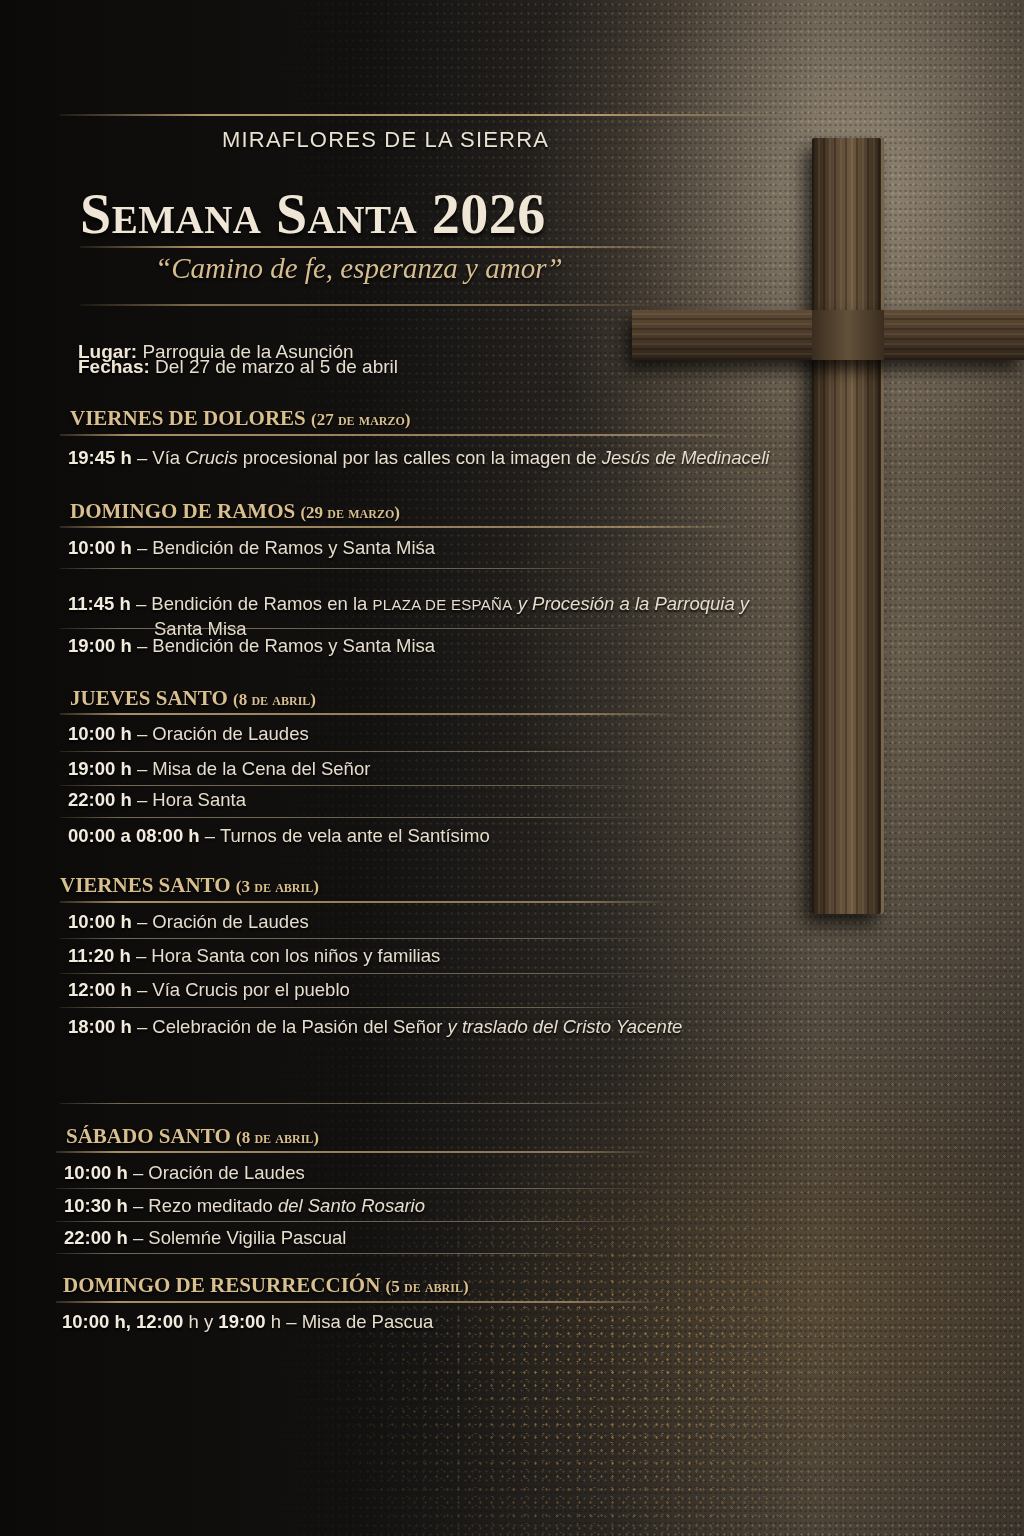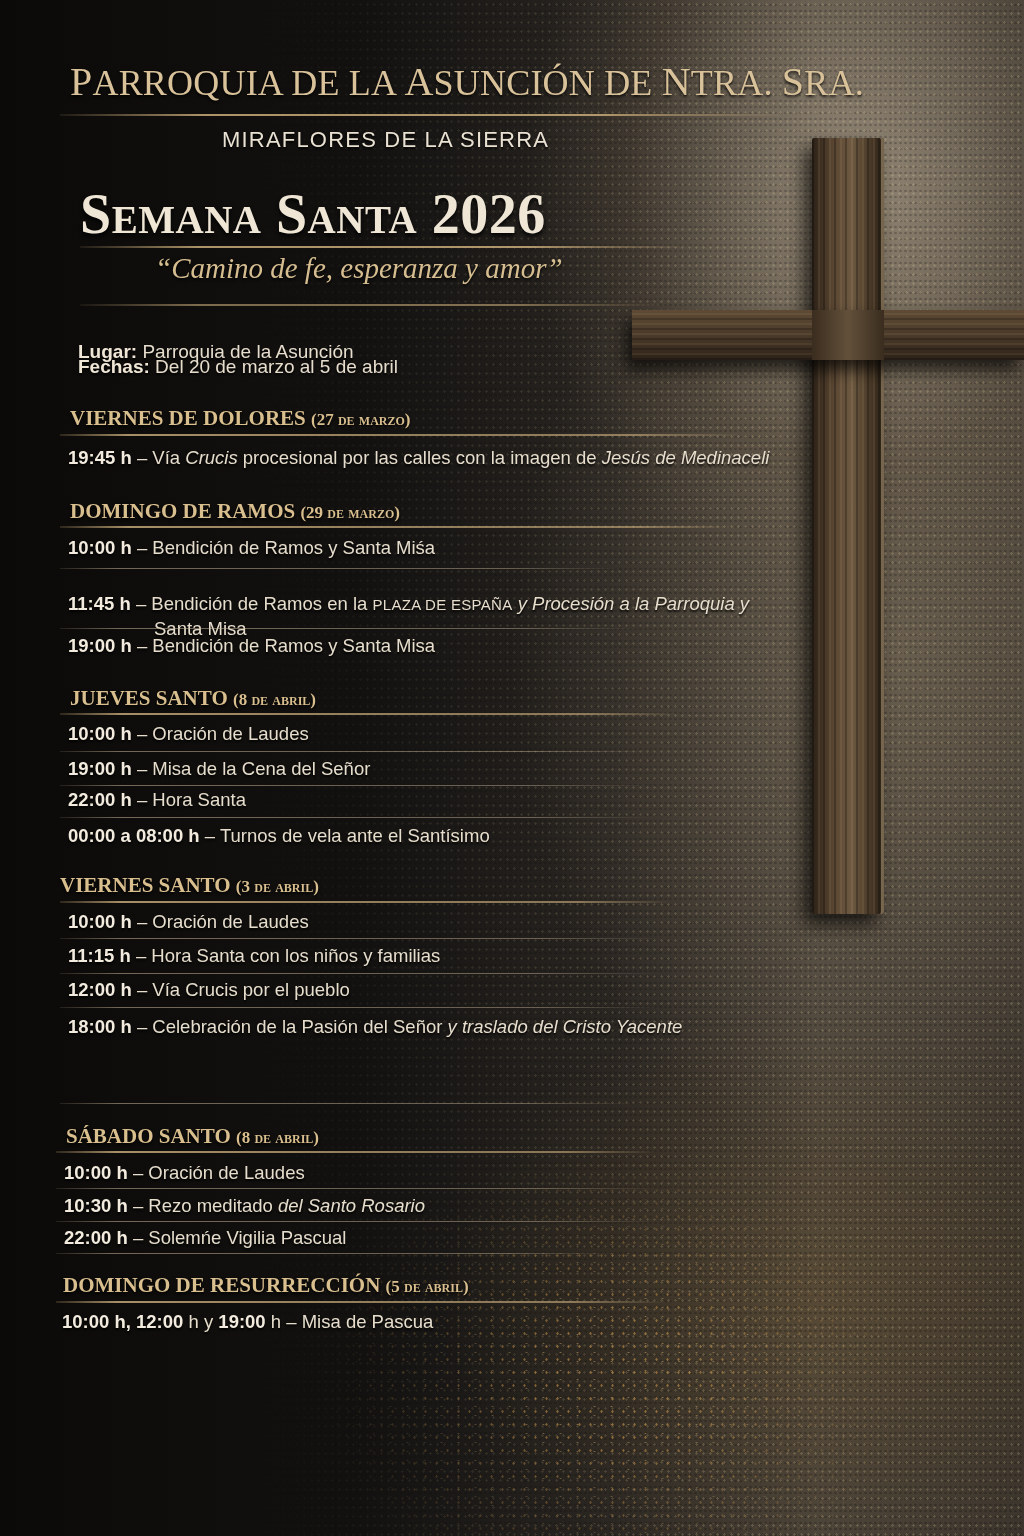--- a/index.html
+++ b/index.html
@@ -120,38 +120,35 @@
 <div class="sparkles"></div>
 
 <div>
   <div class="cross-v"></div>
   <div class="cross-h"></div>
   <div class="cross-join"></div>
 </div>
 
 <div class="content">
 
-  <div class="parish">
-    <span class="big">P</span><span>ARROQUIA DE LA </span><span class="big">A</span><span>SUNCIÓN DE </span><span class="big">N</span><span>TRA. </span><span class="big">S</span><span>RA.</span>
-  </div>
   <div class="rule" style="left:60px; top:114px; width:720px;"></div>
   <div class="town">MIRAFLORES DE LA SIERRA</div>
 
   <div class="title">Semana Santa 2026</div>
   <div class="rule" style="left:80px; top:246px; width:600px;"></div>
   <div class="motto">“Camino de fe, esperanza y amor”</div>
   <div class="rule" style="left:80px; top:304px; width:580px; opacity:0.7;"></div>
 
   <div class="info" style="top:327px;margin-top:14px;">
     <b>Lugar:</b>
     <span>Parroquia de la Asunción</span>
   </div>
   <div class="info" style="top:356px;">
     <b>Fechas:</b>
-    <span>Del 20 de marzo al 5 de abril</span>
+    <span>Del 27 de marzo al 5 de abril</span>
   </div>
 
   <div class="sec-head" style="left:70px; top:406px;">
     <span>VIERNES DE DOLORES</span>
     <span class="date">(27 de marzo)</span>
   </div>
   <div class="line gold" style="left:60px; top:434px; width:680px;"></div>
   <div class="row" style="left:68px; top:447px;">
     <span class="t">19:45 h</span>
     <span>–</span>
@@ -216,21 +213,21 @@
     <span class="date">(3 de abril)</span>
   </div>
   <div class="line gold" style="left:60px; top:901px; width:610px;"></div>
   <div class="row" style="left:68px; top:911px;">
     <span class="t">10:00 h</span>
     <span>–</span>
     <span>Oración de Laudes</span>
   </div>
   <div class="line" style="left:60px; top:938px; width:600px;"></div>
   <div class="row" style="left:68px; top:945px;">
-    <span class="t">11:15 h</span>
+    <span class="t">11:20 h</span>
     <span>–</span>
     <span>Hora Santa con los niños y familias</span>
   </div>
   <div class="line" style="left:60px; top:973px; width:600px;"></div>
   <div class="row" style="left:68px; top:979px;">
     <span class="t">12:00 h</span>
     <span>–</span>
     <span>Vía Crucis por el pueblo</span>
   </div>
   <div class="line" style="left:60px; top:1007px; width:600px;"></div>

